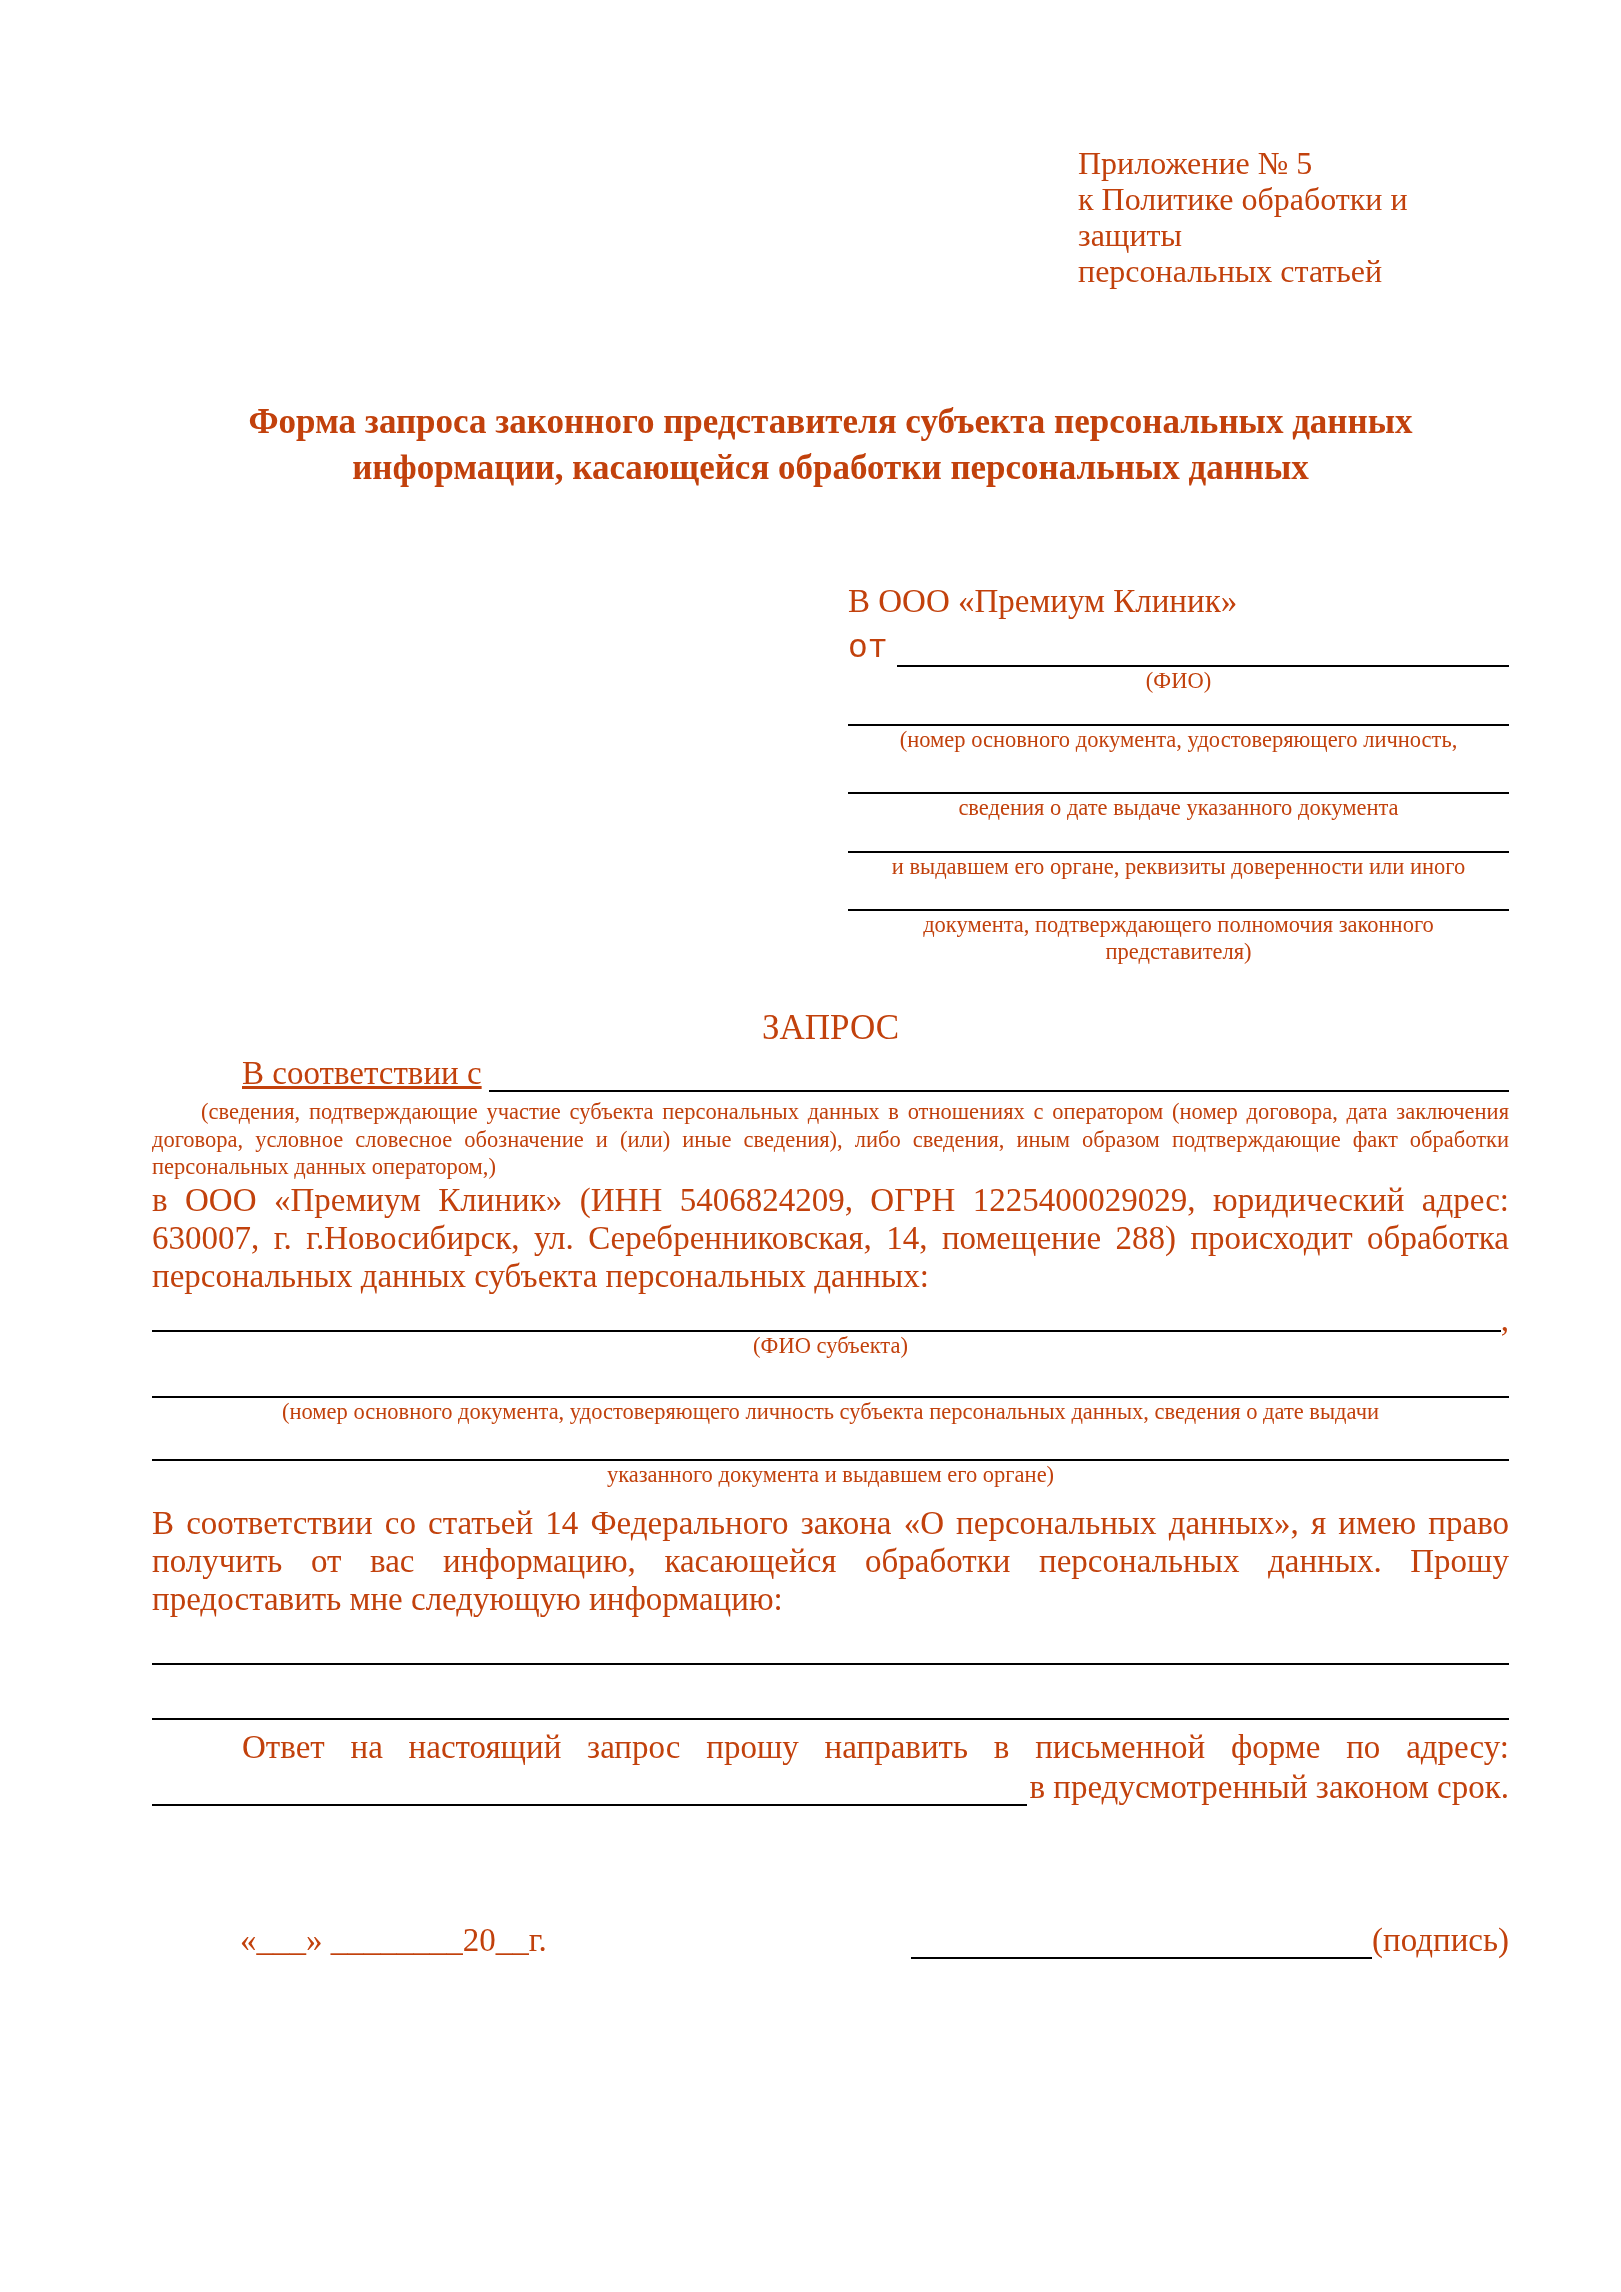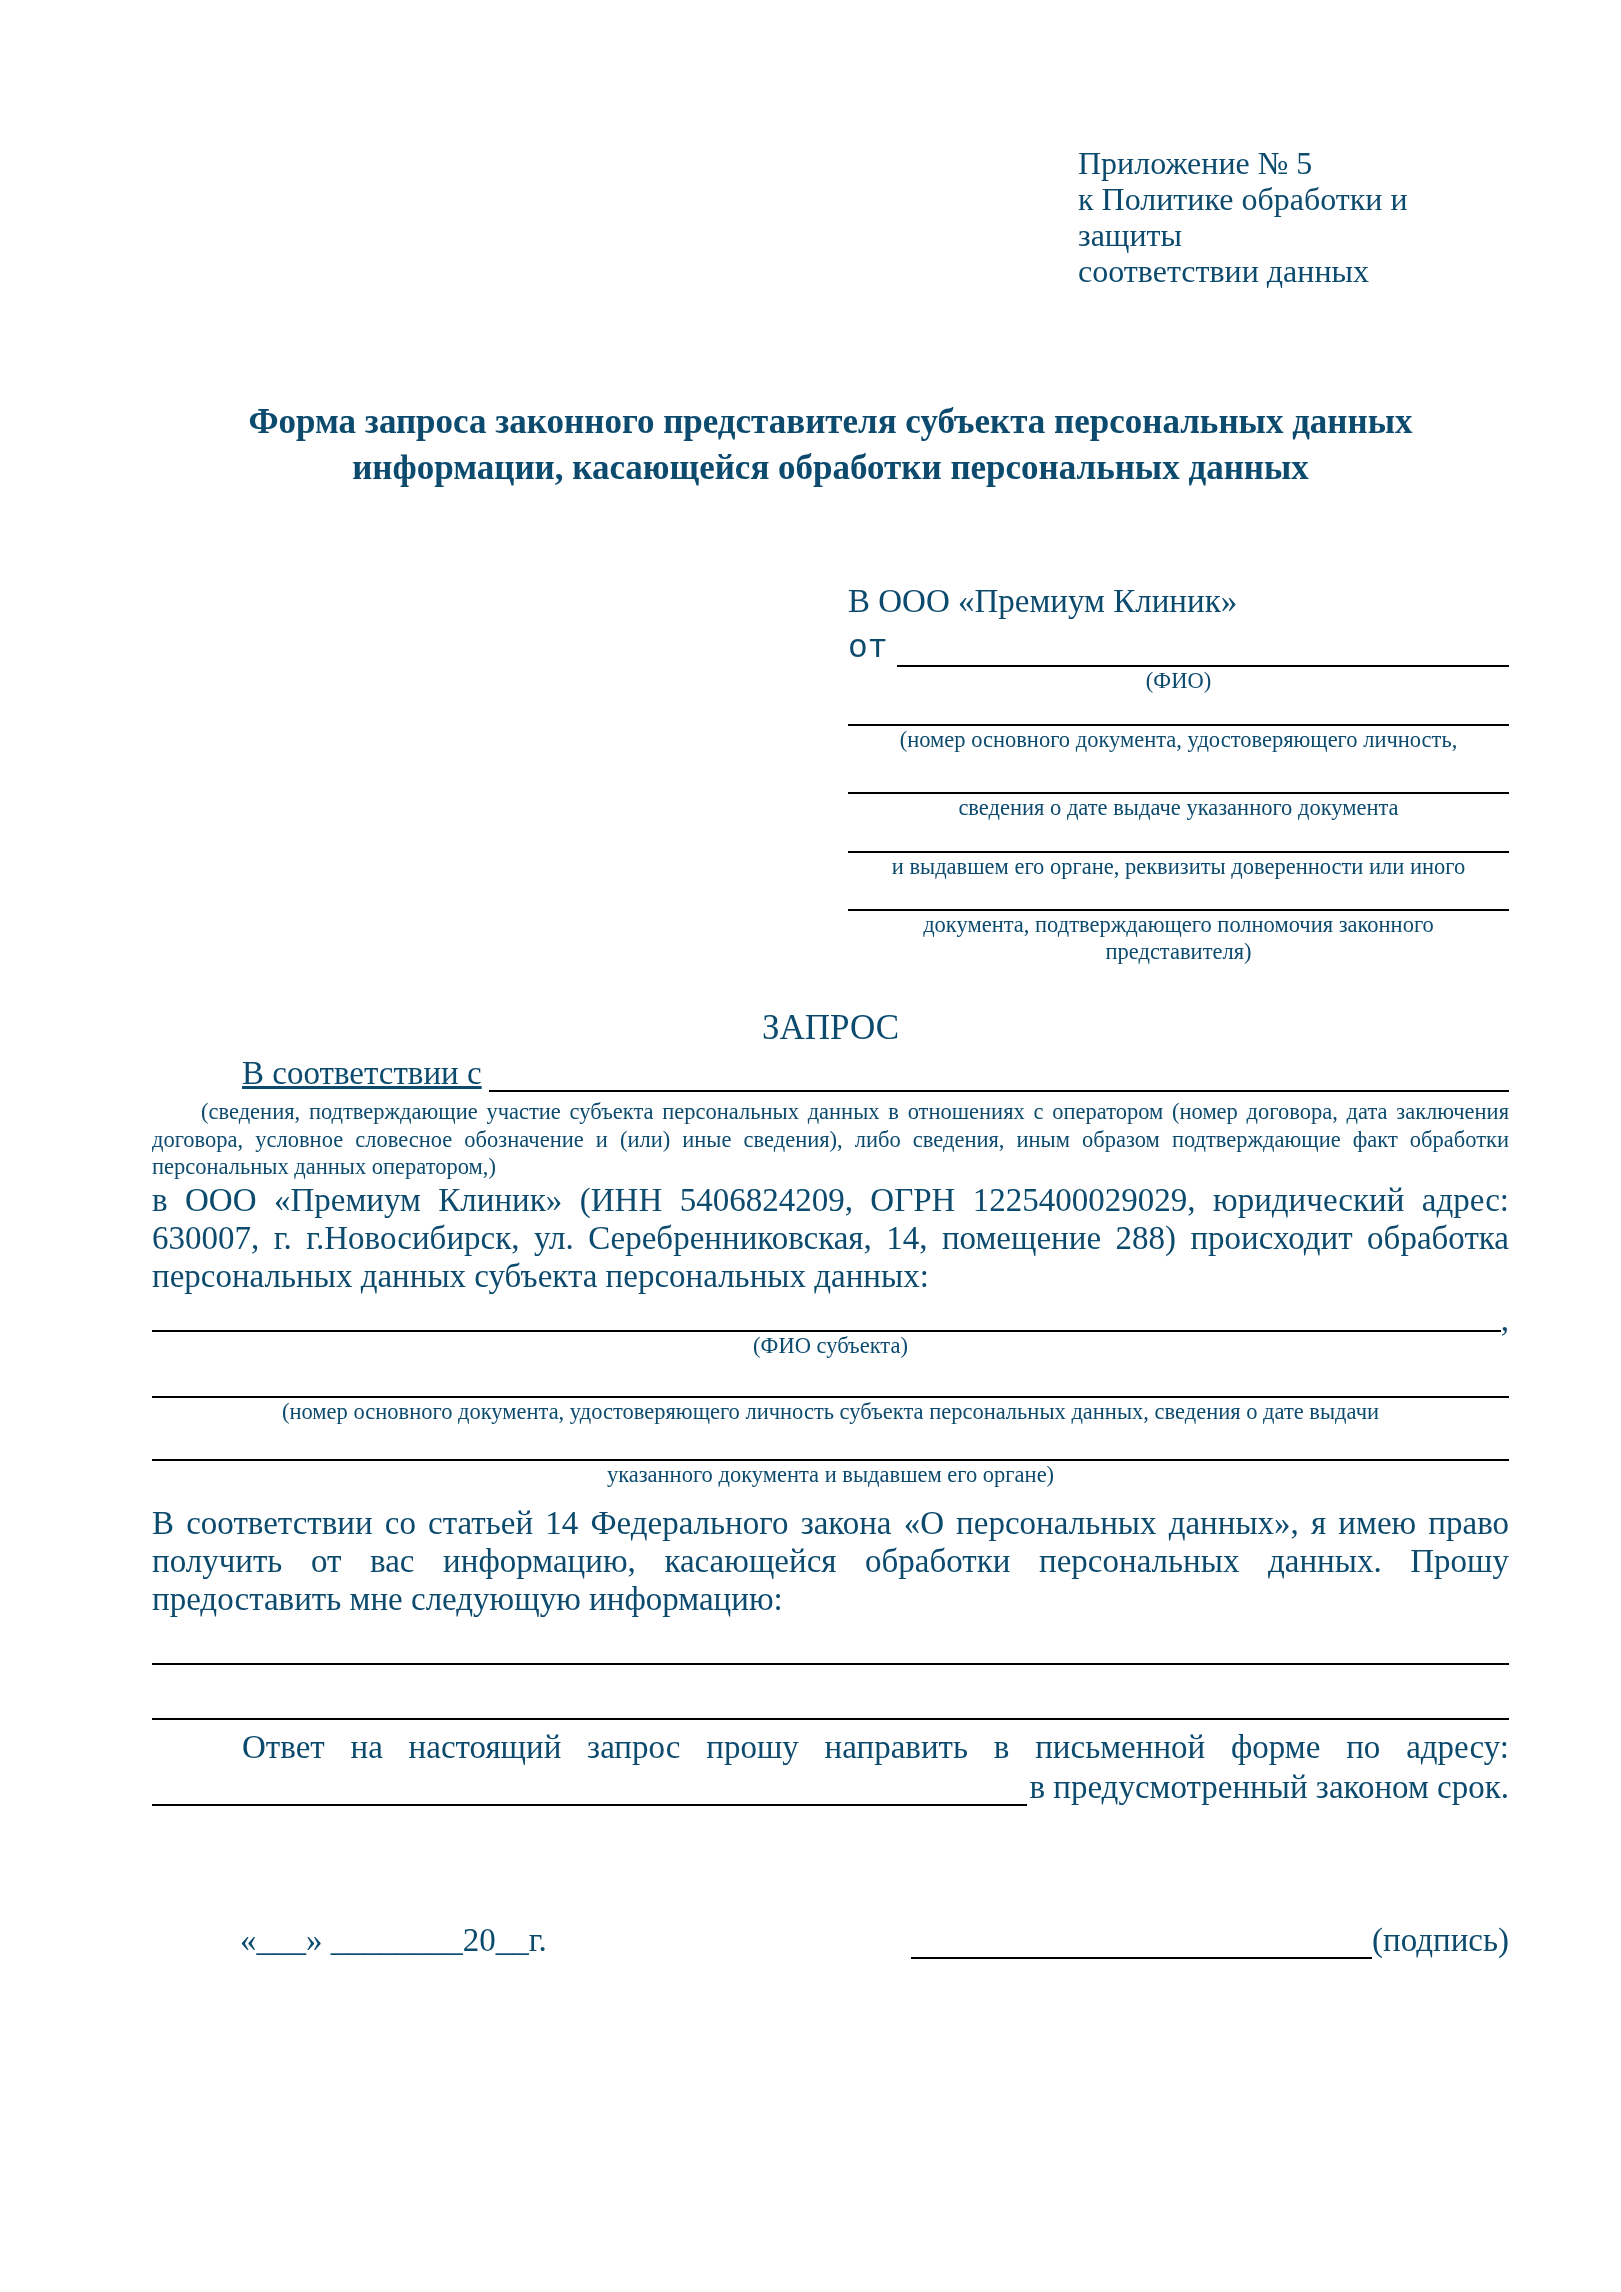--- a/index.html
+++ b/index.html
@@ -1,21 +1,21 @@
 <!DOCTYPE html>
 <html><head>
 <meta charset="utf-8">
 <style>
   html,body { margin:0; padding:0; background:#ffffff; }
   .page {
     position: relative;
     width: 1621px;
     height: 2293px;
     background: #ffffff;
-    color: #0c4a6e;
+    color: #c2410c;
     font-family: "Liberation Serif", "DejaVu Serif", serif;
     font-size: 33px;
     box-sizing: border-box;
     padding: 0 112px 0 152px;
     overflow: hidden;
   }
   .header-block {
     padding-top: 145px;
     margin-left: 926px;
     font-size: 32px;
@@ -83,21 +83,21 @@
   .sig-caption { white-space: nowrap; }
 </style>
 </head>
 <body>
 
 <div class="page">
 
   <div class="header-block">
     <div>Приложение № 5</div>
     <div>к Политике обработки и защиты</div>
-    <div>соответствии данных</div>
+    <div>персональных статьей</div>
   </div>
 
   <div class="doc-title">
     <div>Форма запроса законного представителя субъекта персональных данных</div>
     <div>информации, касающейся обработки персональных данных</div>
   </div>
 
   <div class="addr-block">
     <div class="addr-to">В ООО «Премиум Клиник»</div>
     <div class="addr-from">

